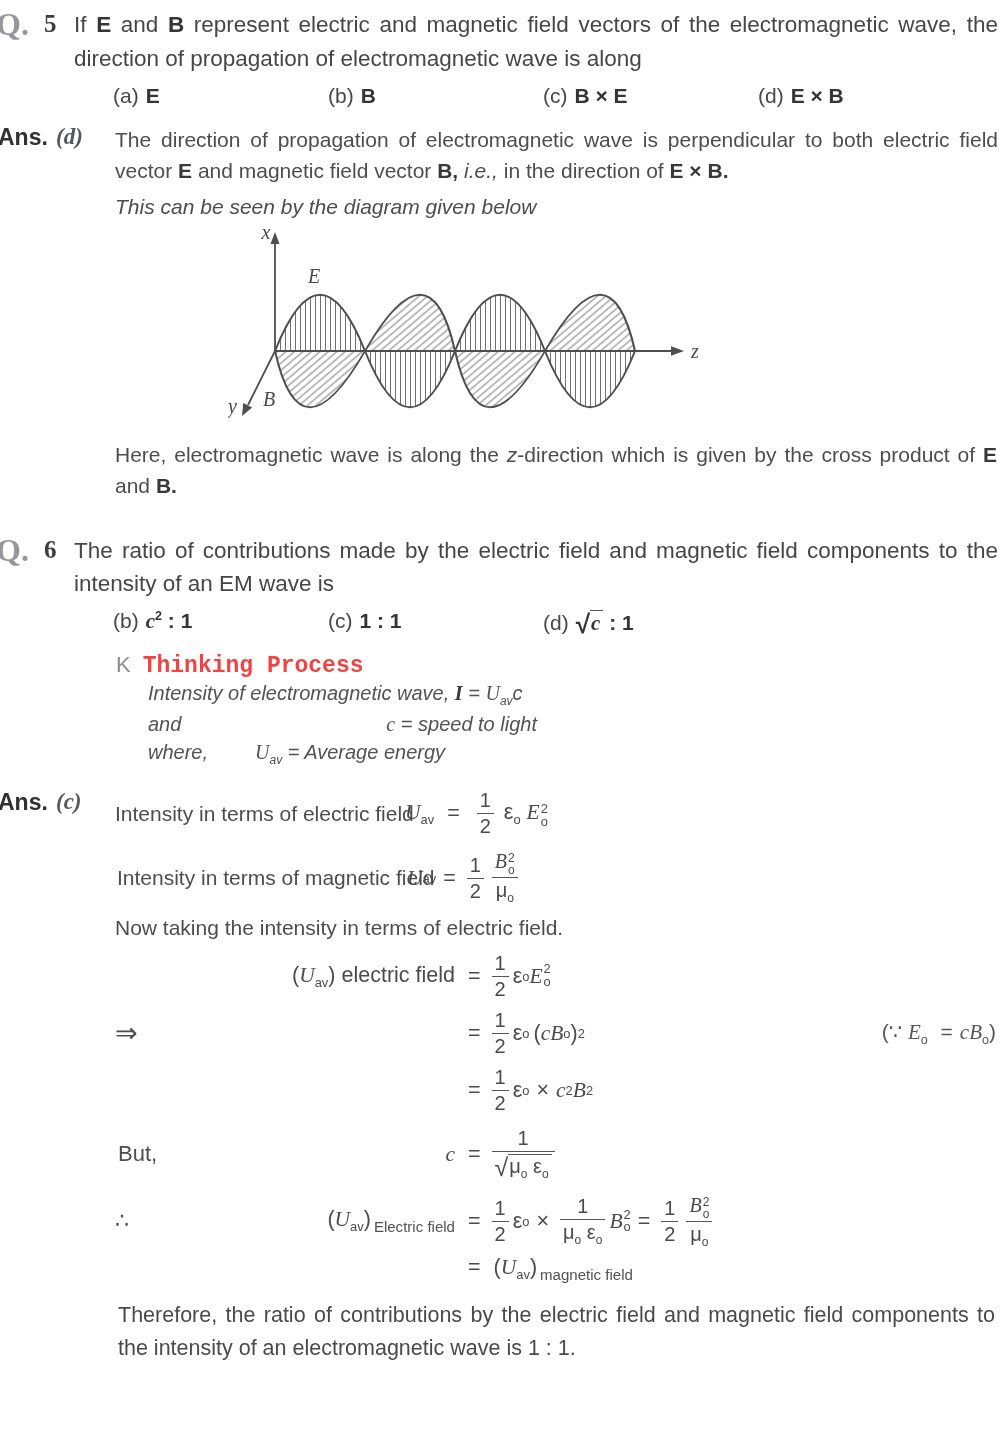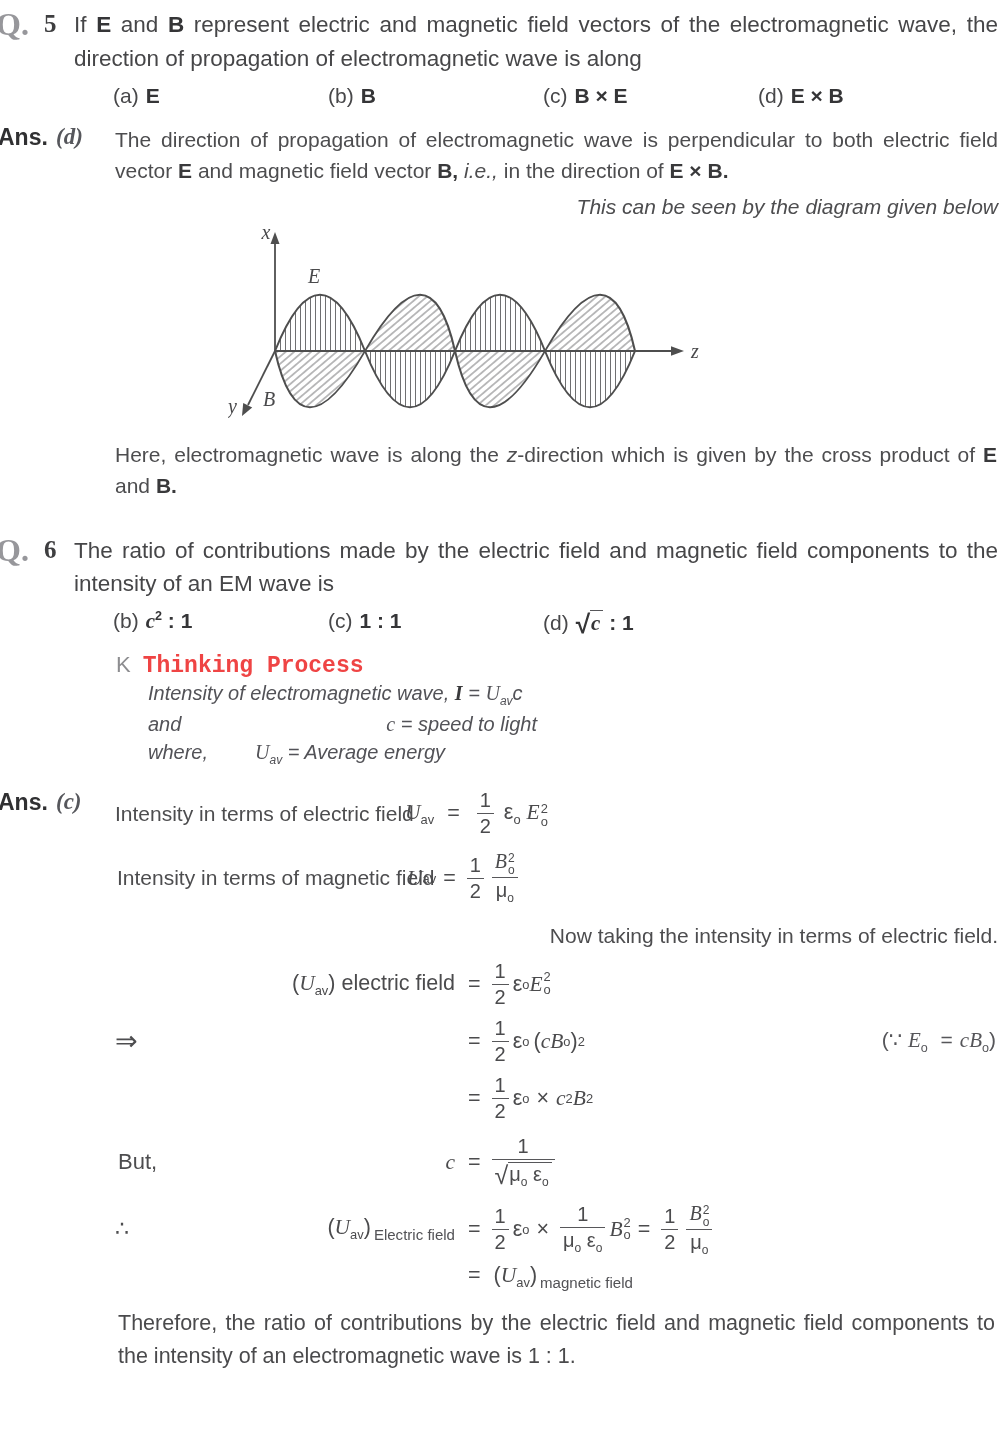--- a/index.html
+++ b/index.html
@@ -18,21 +18,21 @@
   
   .options{display:flex;padding-left:113px;margin-top:8px;}
   .opt{width:215px;white-space:nowrap;}
   .oid{margin-right:7px;color:#48484a;}
   .oval{font-weight:bold;color:#353537;}
   
   .ansrow{display:flex;margin-top:16px;}
   .anslabel{font-weight:bold;font-size:23px;color:#303032;width:58px;margin-left:-2px;}
   .anschoice{font-family:"Liberation Serif",serif;font-style:italic;font-weight:bold;font-size:23px;color:#56575c;width:59px;}
   .anstext{flex:1;text-align:justify;font-size:21px;line-height:1.5;color:#4d4d4f;}
-  .note{margin:8px 0 0 115px;font-style:italic;font-size:21px;color:#4d4d4f;text-align:right;}
+  .note{margin:8px 0 0 115px;font-style:italic;font-size:21px;color:#4d4d4f;}
   figure.diagram{margin:6px 0 0 228px;padding:0;}
   .para{margin:4px 0 0 115px;width:882px;text-align:justify;font-size:21px;line-height:1.5;color:#4d4d4f;}
   
   .thinking-head{margin:12px 0 0 116px;display:flex;align-items:baseline;gap:12px;}
   .k-icon{color:#8d8d90;font-size:22px;font-weight:normal;}
   .thinking-title{font-weight:bold;color:#ef4444;font-size:23px;font-family:Liberation Mono, monospace;}
   .think-line{margin-left:148px;font-style:italic;color:#525257;font-size:20px;line-height:1.42;}
   .think-line:first-of-type{margin-top:8px;}
   .w1{display:inline-block;width:107px;font-style:italic;}
   .w2{display:inline-block;width:282px;}
@@ -195,21 +195,21 @@
           <span class="fn">1</span>
           <span class="fd">2</span>
         </span>
       <span class="frac">
           <span class="fn"><span class="vi">B</span><span class="ss"><span>2</span><span>o</span></span></span>
           <span class="fd"><span>μ</span><sub>o</sub></span>
         </span>
     </span>
   </div>
 
-  <p class="para" style="margin-top:14px;width:auto;text-align:right;">Now taking the intensity in terms of electric field.</p>
+  <p class="para" style="margin-top:6px;width:auto;text-align:left;">Now taking the intensity in terms of electric field.</p>
 
   <div class="eqrow f">
     <div class="eqleft">
         <div class="lhs">
       <span>(</span><span class="vi">U</span><sub>av</sub><span>)</span>
       <span>electric field</span>
     </div>
       </div>
     <div class="rhs" style="display:inline-flex;align-items:center;">
       <span class="op">=</span>

